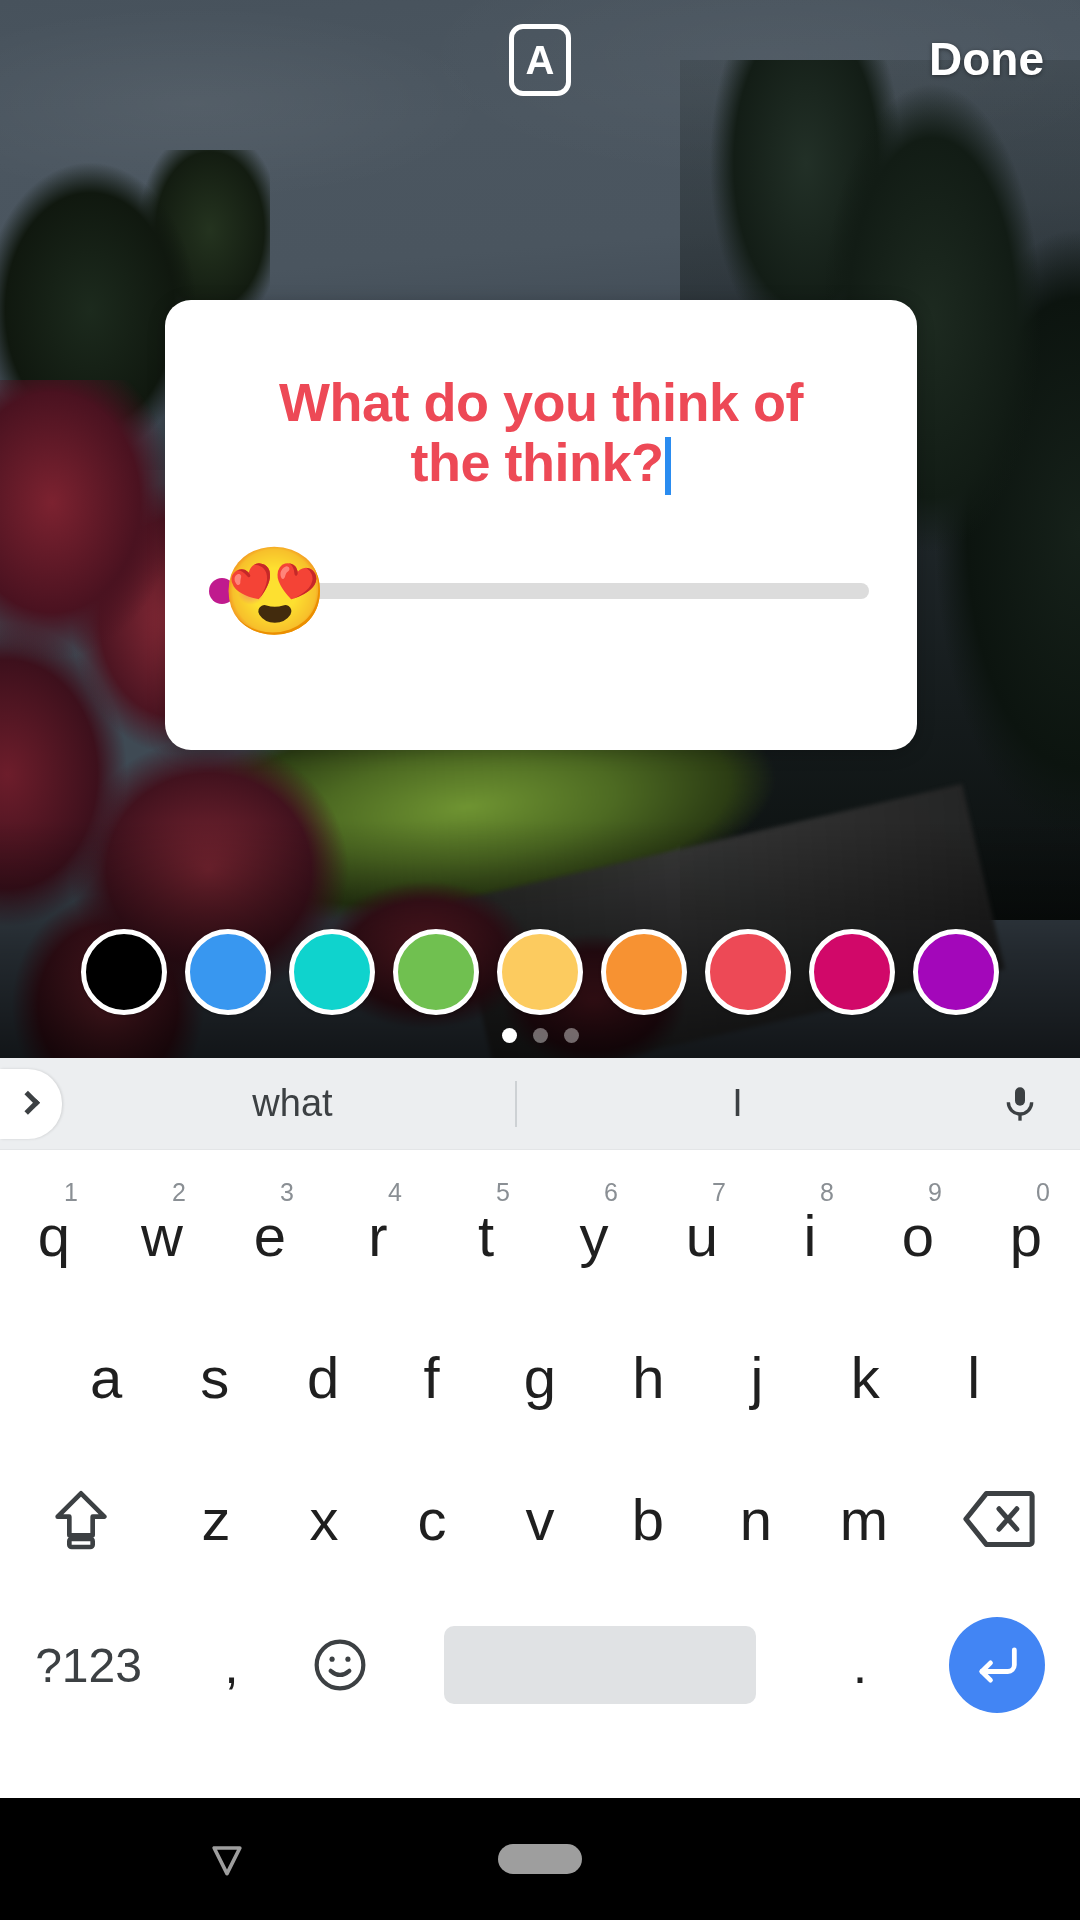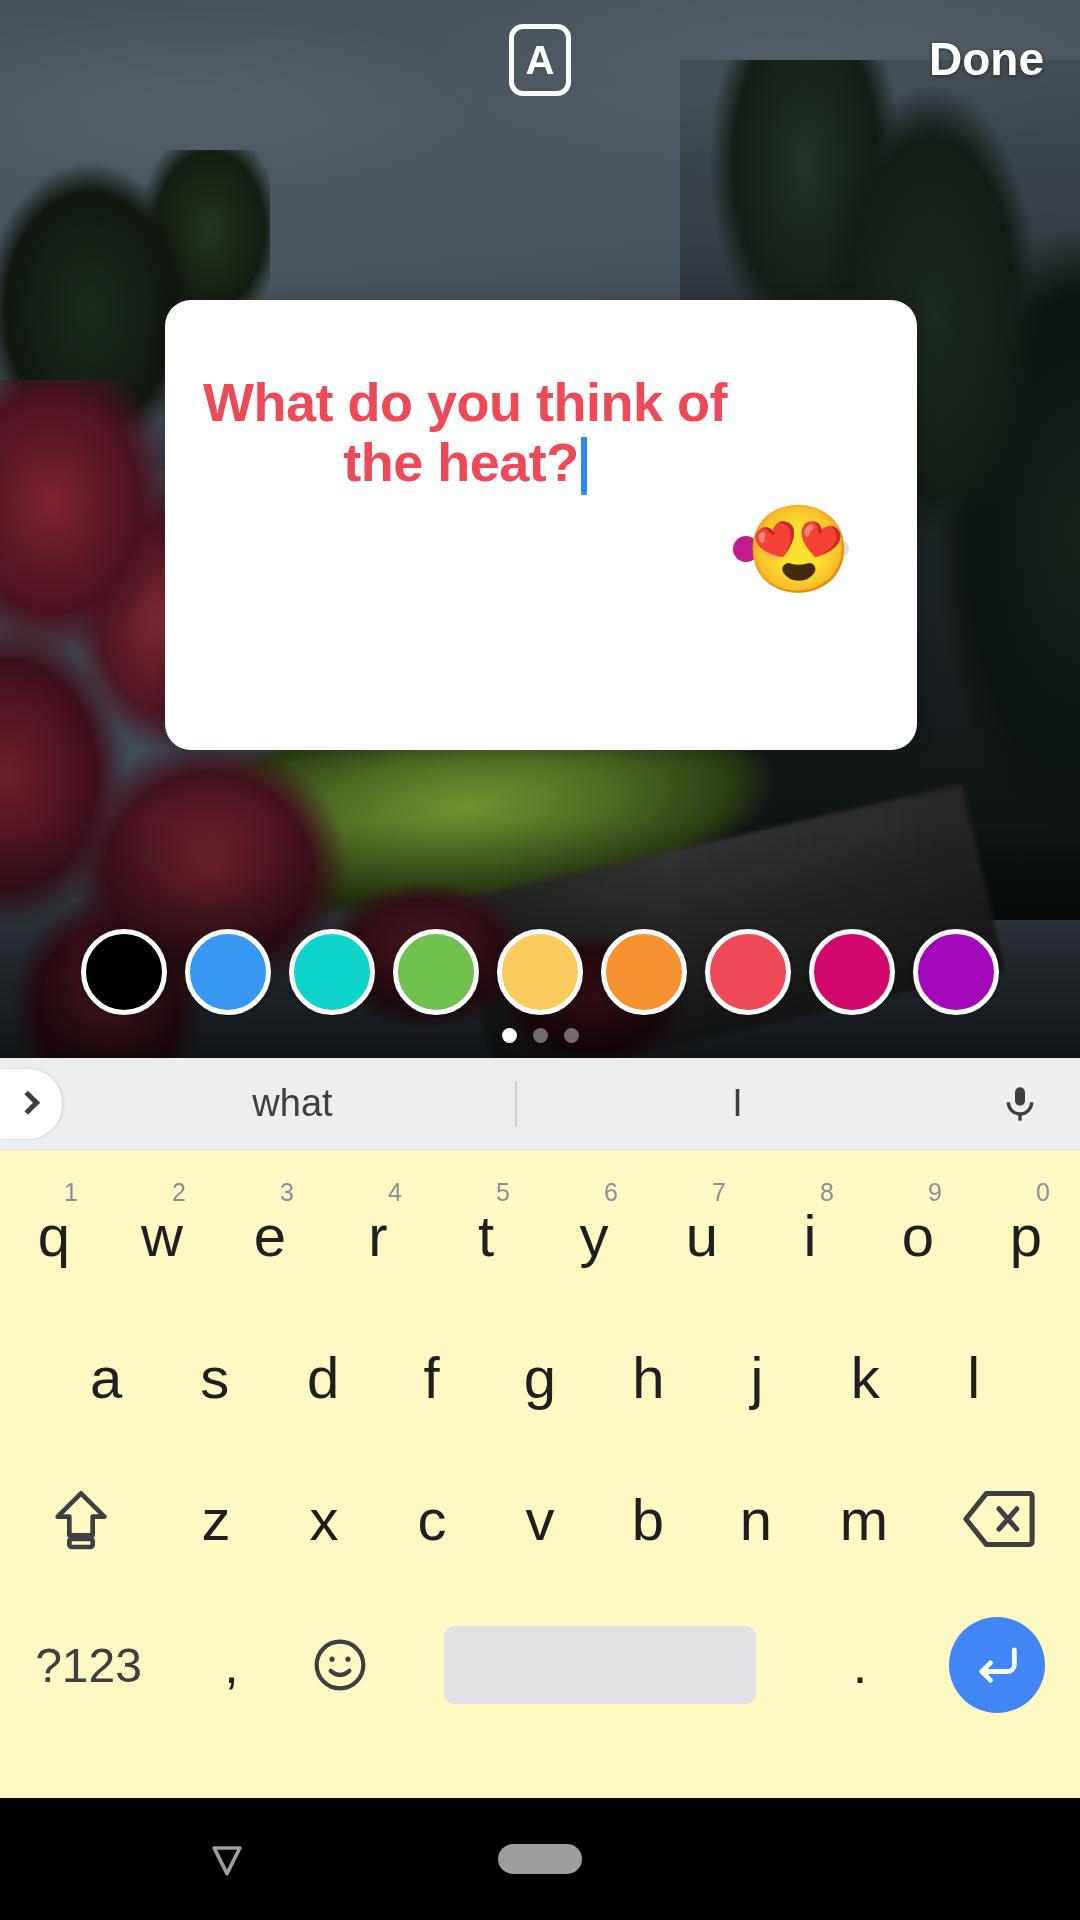--- a/index.html
+++ b/index.html
@@ -96,21 +96,21 @@
     text-shadow: 0 1px 4px rgba(0,0,0,.45);
     margin-left: 36px;
   }
 
   
   .sticker {
     position: absolute; left: 165px; top: 300px; width: 752px; height: 450px;
     background: #fff; border-radius: 26px;
     box-shadow: 0 3px 18px rgba(0,0,0,.22);
     padding: 0 38px;
-    display: flex; flex-direction: row; justify-content: flex-start;
+    display: flex; flex-direction: column; justify-content: flex-start;
   }
   .question {
     margin-top: 72px;
     text-align: center;
     font-size: 54px; line-height: 1.12; font-weight: 700;
     letter-spacing: -.5px;
     color: #ED4956;
     position: relative;
   }
   .question .caret {
@@ -152,21 +152,21 @@
   .dots {
     position: absolute; left: 0; top: 1028px; width: 1080px;
     display: flex; align-items: center; justify-content: center; gap: 16px;
   }
   .dot { width: 15px; height: 15px; border-radius: 50%; background: rgba(255,255,255,.4); }
   .dot.on { background: #fff; }
 
   
   .kb {
     position: absolute; left: 0; top: 1058px; width: 1080px; height: 740px;
-    background: #fef9c3;
+    background: #ffffff;
   }
   .suggest {
     position: relative; height: 92px; width: 100%;
     display: flex; align-items: center;
     border-bottom: 1px solid #e3e5e7;
     background: #eceef0;
   }
   .expand-btn {
     position: absolute; left: 0; top: 50%; transform: translateY(-50%);
     width: 62px; height: 70px; background: #fff;
@@ -254,21 +254,21 @@
   <div class="topbar">
     <div class="font-btn">
       <span>A</span>
     </div>
   </div>
   <div class="done-btn">Done</div>
 
   <div class="sticker">
     <div class="question">
       <span>What do you think of</span><br>
-      <span>the heat?</span><span class="caret"></span>
+      <span>the think?</span><span class="caret"></span>
     </div>
     <div class="slider-row">
       <div class="slider-track"></div>
       <div class="thumb-dot"></div>
       <div class="slider-thumb">😍</div>
     </div>
   </div>
 
   <div class="palette">
       <div class="swatch" style="background: rgb(0, 0, 0);"></div>

